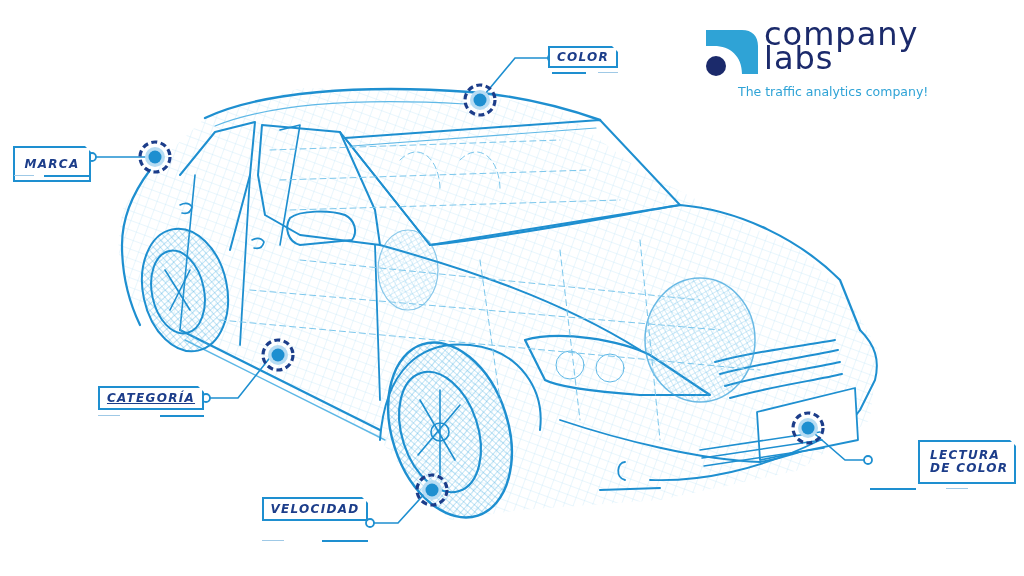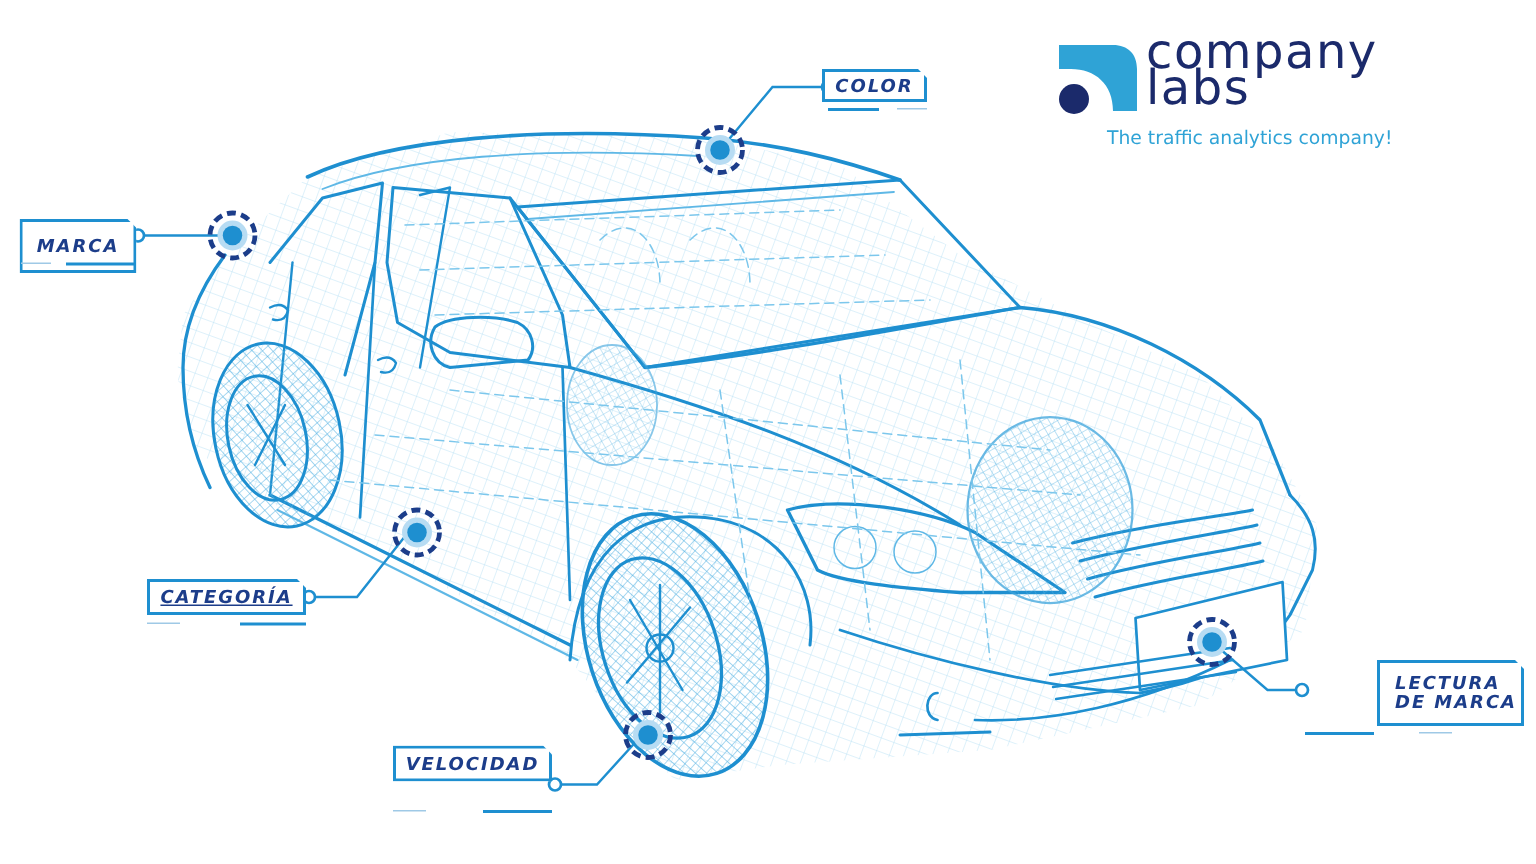--- a/index.html
+++ b/index.html
@@ -186,21 +186,21 @@
 
   <div class="callout">
     <div class="label-box" style="left:262px; top:497px; width:106px; height:24px;">VELOCIDAD</div>
     <div class="deco light" style="left:262px; top:540px; width:22px;"></div>
     <div class="deco" style="left:322px; top:540px; width:46px;"></div>
   </div>
 
   <div class="callout">
     <div class="label-box two" style="left:870px; top:440px; width:98px; height:44px;margin-left:48px;">
       <span>LECTURA</span>
-      <span>DE MARCA</span>
+      <span>DE COLOR</span>
     </div>
     <div class="deco" style="left:870px; top:488px; width:46px;"></div>
     <div class="deco light" style="left:946px; top:488px; width:22px;"></div>
   </div>
 
   <div class="logo">
     <svg class="logo-mark" viewBox="0 0 60 60">
       <path d="M4 4 L40 4 C50 4 56 10 56 20 L56 48 L40 48 C40 30 28 20 12 20 L4 20 Z" fill="#2fa3d6"></path>
       <circle cx="14" cy="40" r="10" fill="#1b2a6b"></circle>
     </svg>

